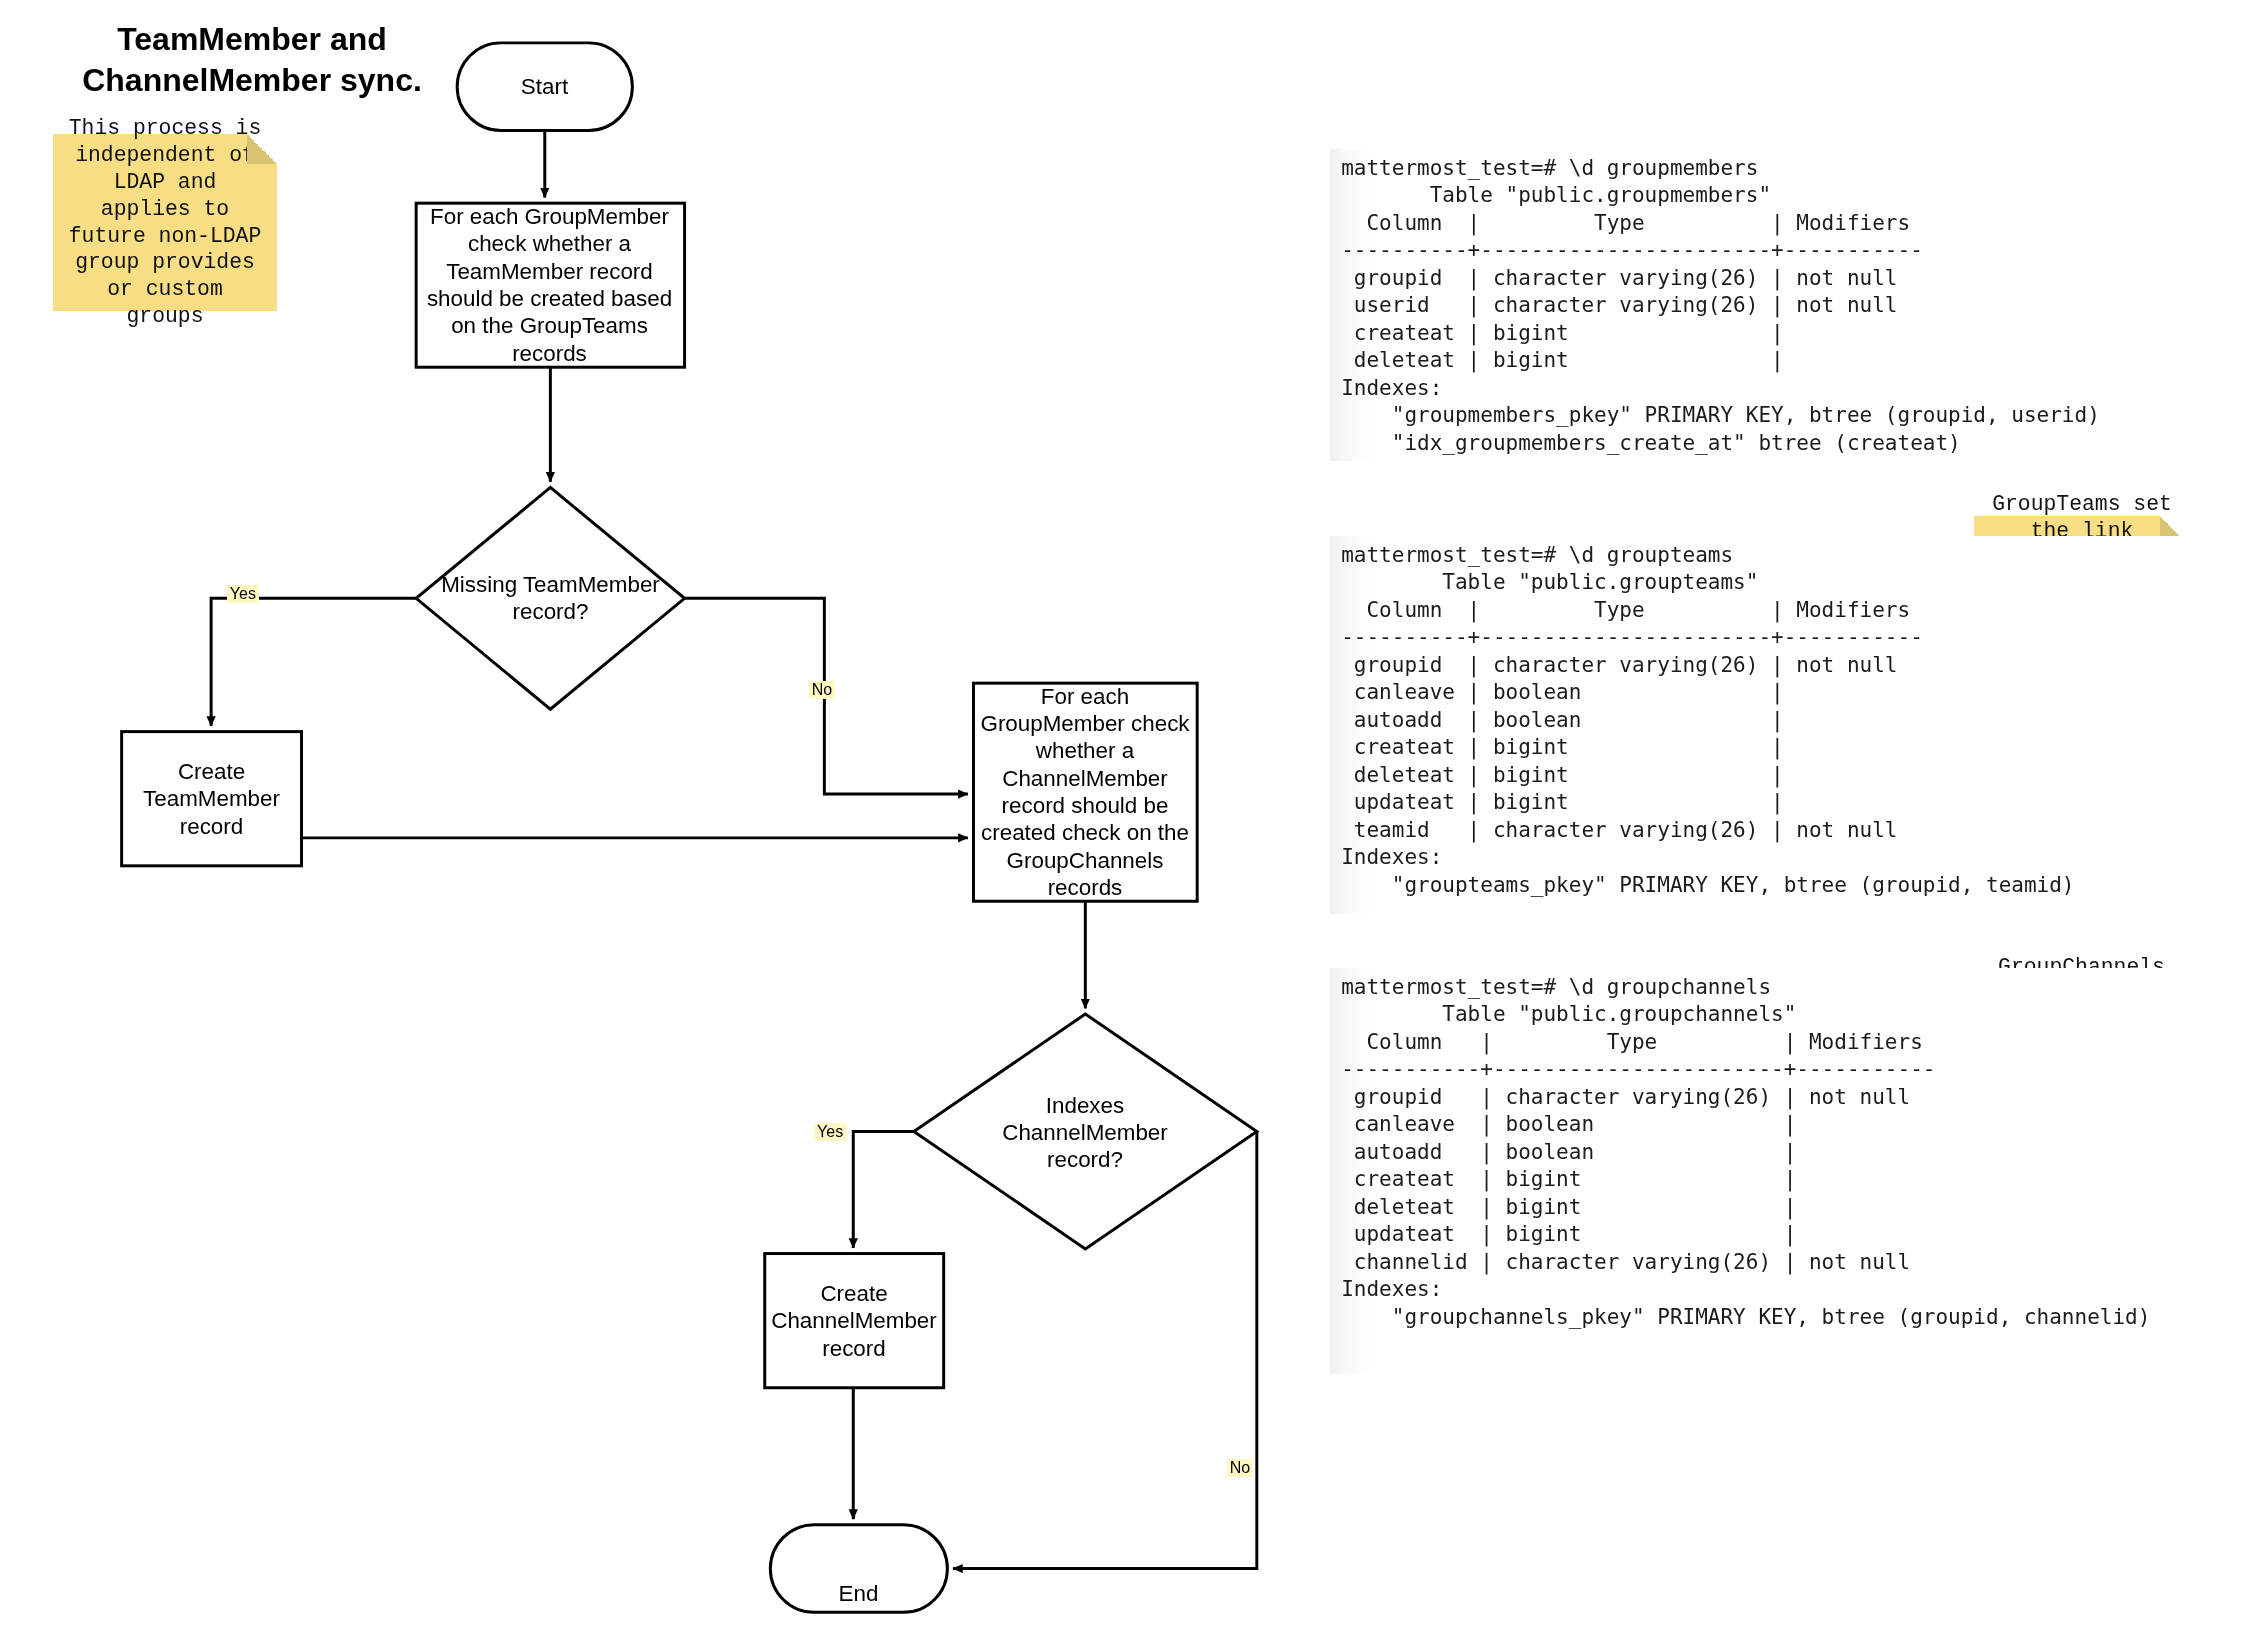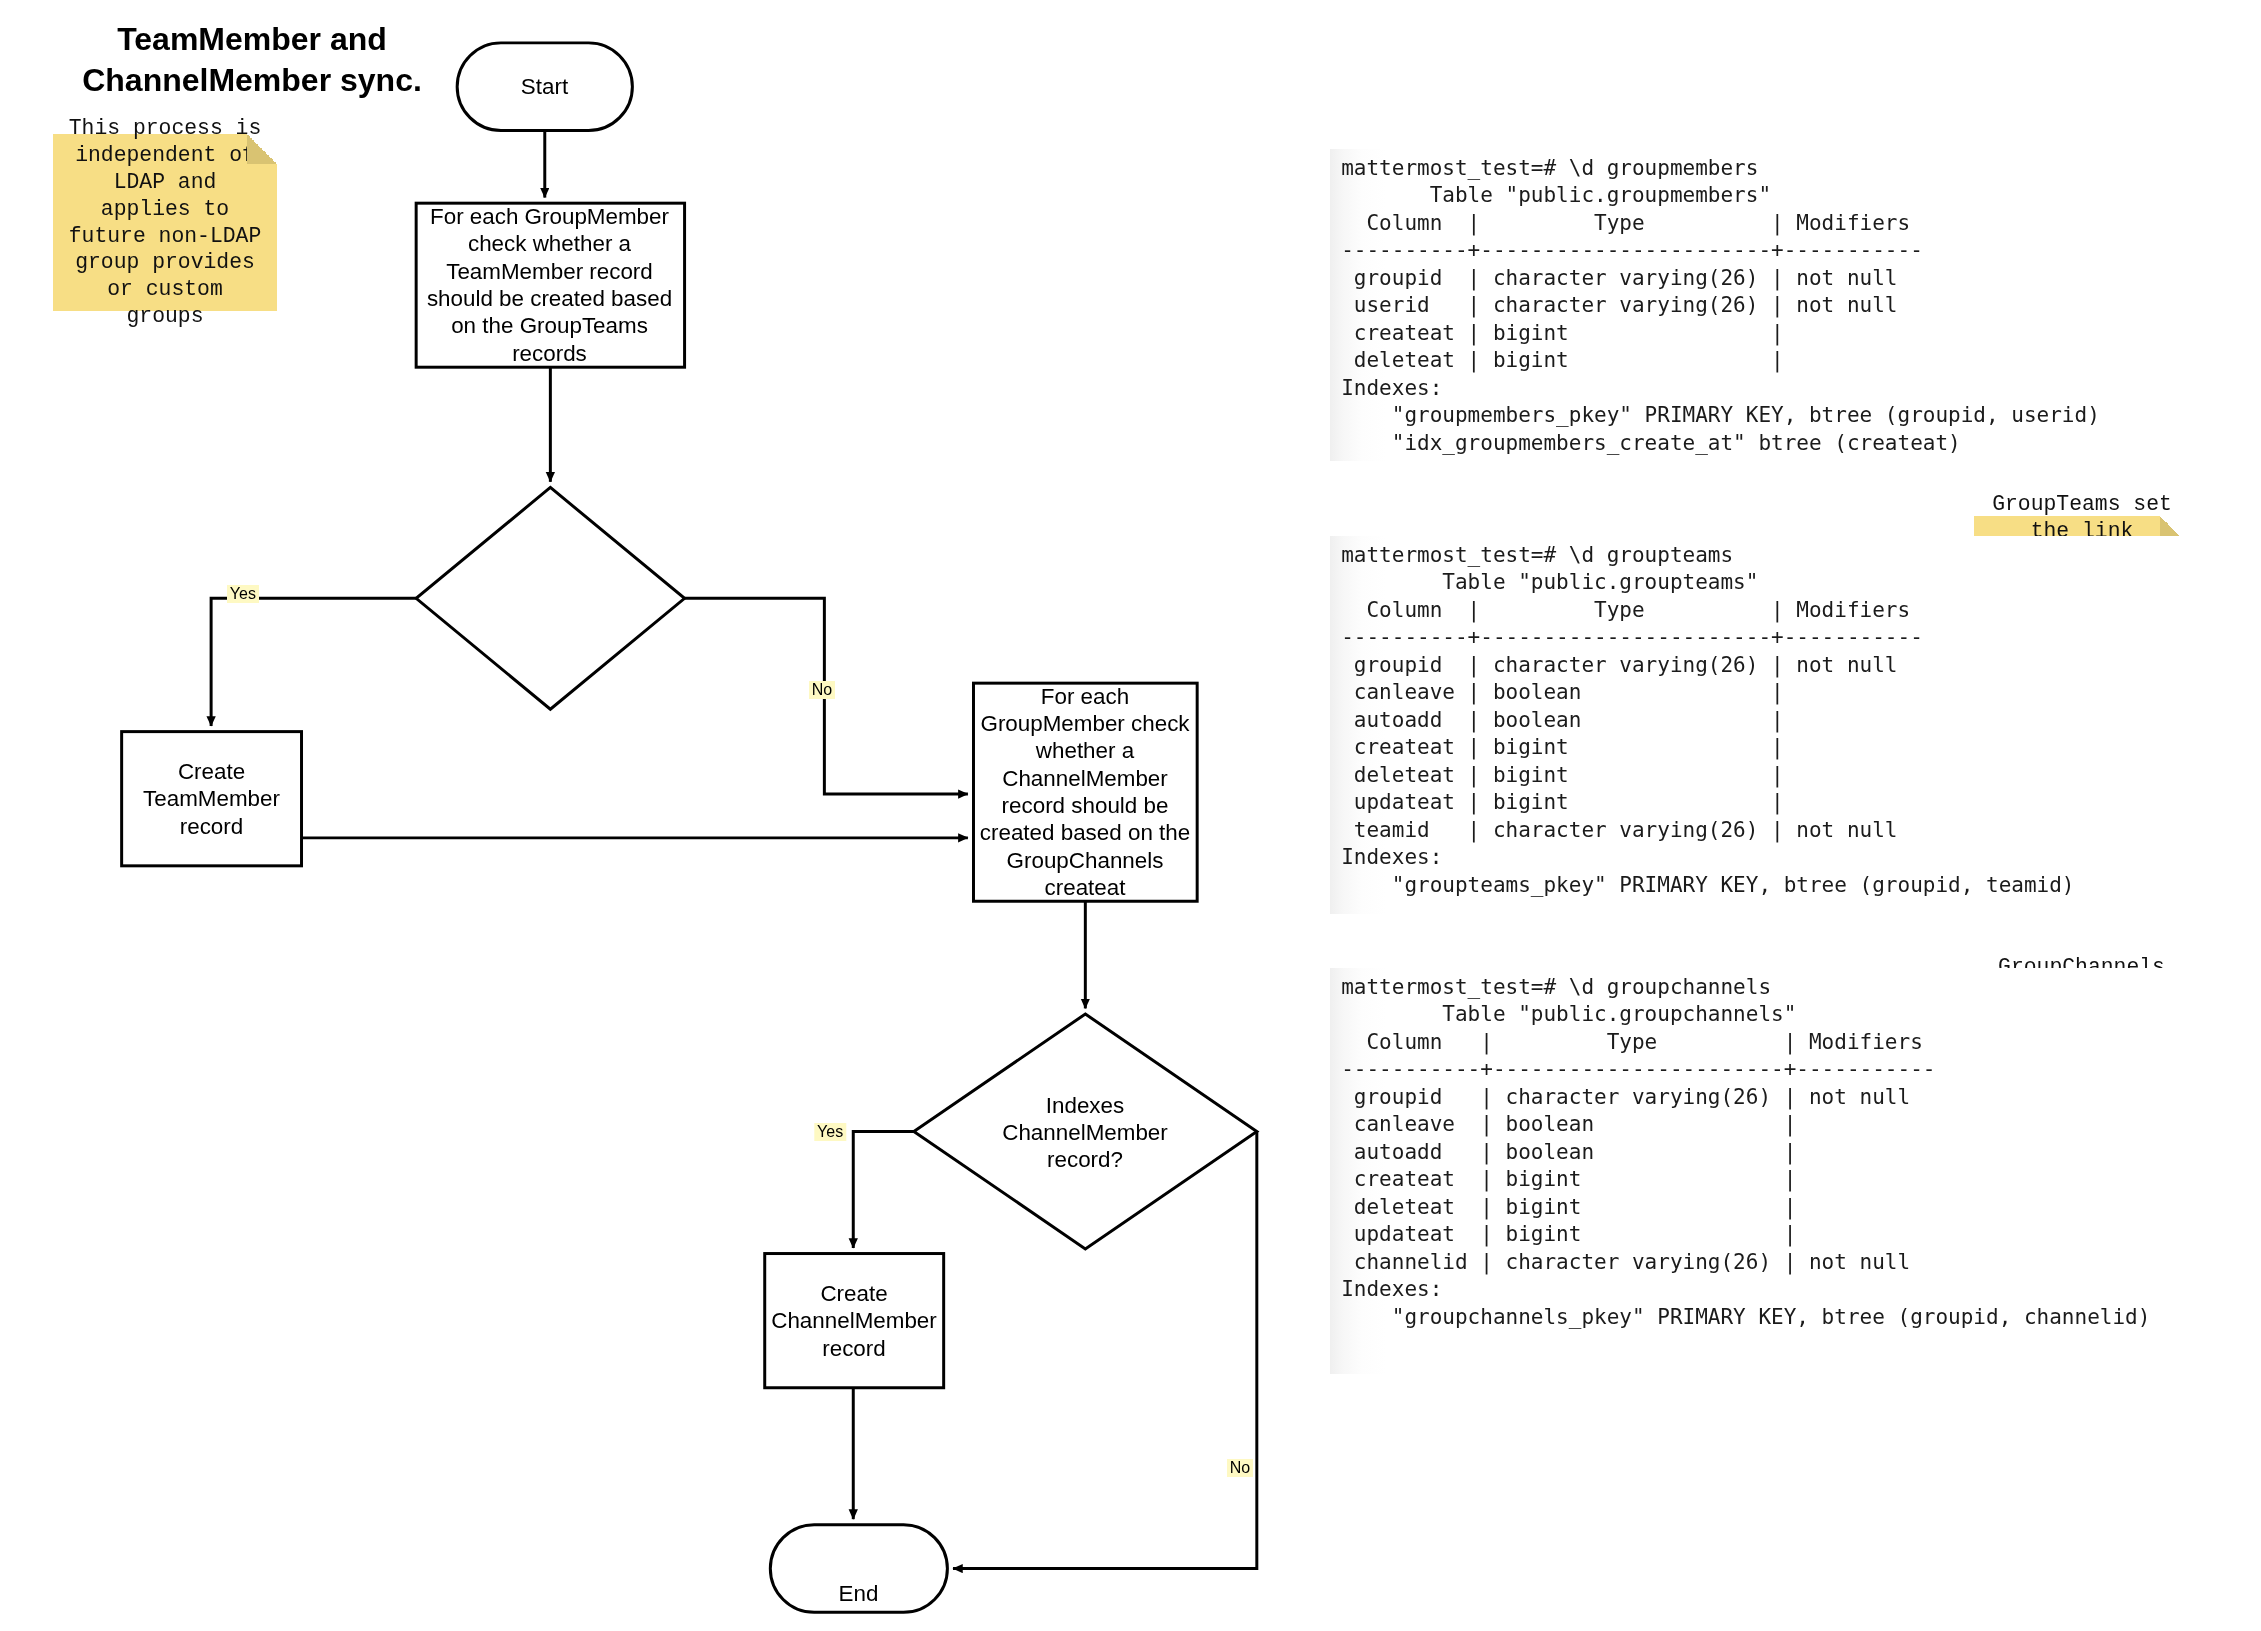--- a/index.html
+++ b/index.html
@@ -98,24 +98,25 @@
 
     <path d="M915,1489 L915,1630" fill="none" stroke="#000" stroke-width="3.2" marker-end="url(#arw)"></path>
 
     <path d="M1348,1214 L1348,1683 L1022,1683" fill="none" stroke="#000" stroke-width="3.2" marker-end="url(#arw)"></path>
   </svg>
 
   <div class="node-label" style="left:457px;top:43px;width:175px;height:88px;">Start</div>
 
   <div class="node-label" style="left:421px;top:203px;width:257px;height:164px;">For each GroupMember check whether a TeamMember record should be created based on the GroupTeams records</div>
 
+  <div class="node-label" style="left:431px;top:559px;width:239px;height:78px;">Missing TeamMember record?</div>
 
   <div class="node-label" style="left:127px;top:732px;width:169px;height:134px;">Create TeamMember record</div>
 
-  <div class="node-label" style="left:977px;top:683px;width:216px;height:218px;">For each GroupMember check whether a ChannelMember record should be created based on the GroupChannels createat</div>
+  <div class="node-label" style="left:977px;top:683px;width:216px;height:218px;">For each GroupMember check whether a ChannelMember record should be created check on the GroupChannels records</div>
 
   <div class="node-label" style="left:973px;top:1081px;width:224px;height:103px;">Indexes ChannelMember record?</div>
 
   <div class="node-label" style="left:768px;top:1254px;width:172px;height:134px;">Create ChannelMember record</div>
 
   <div class="node-label" style="left:770px;top:1525px;width:177px;height:88px;margin-top:25px;">End</div>
 
   <div class="edge-label" style="left:227px;top:585px;">Yes</div>
   <div class="edge-label" style="left:809px;top:681px;">No</div>
   <div class="edge-label" style="left:846px;top:1123px;transform:translateX(-100%);">Yes</div>

